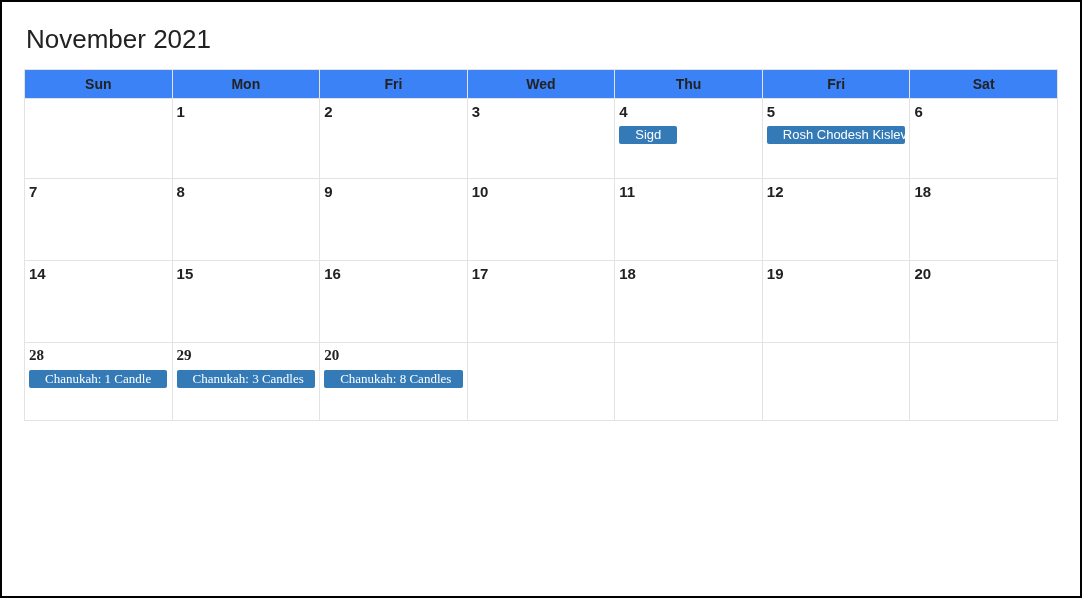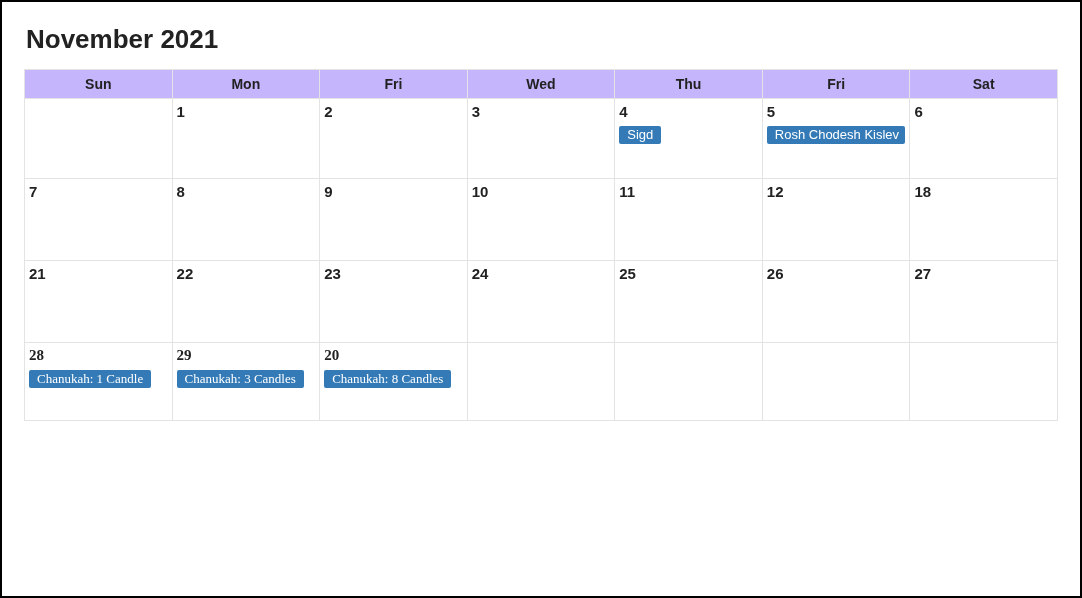--- a/index.html
+++ b/index.html
@@ -7,36 +7,36 @@
   body {
     font-family: "Segoe UI", Tahoma, Arial, sans-serif;
     width: 1082px;
     height: 598px;
     border: 2px solid #000;
     padding: 22px 22px 0 22px;
     background: #fff;
   }
   .title {
     font-size: 26px;
-    font-weight: 700;
+    font-weight: 400;
     margin: 0 0 14px 2px;
     color: #222;
   }
   .calendar {
     width: 100%;
     border-collapse: collapse;
     table-layout: fixed;
   }
   .calendar th {
     border: 1px solid #e3e3e3;
     font-size: 14px;
     font-weight: 600;
     padding: 6px 0;
     color: #222;
-    background: #c4b5fd;
+    background: #3b82f6;
     margin-left: 24px;
   }
   .calendar td {
     border: 1px solid #e3e3e3;
     vertical-align: top;
     padding: 4px 4px 0 4px;
   }
   .calendar tr.days-row td { height: 82px; }
   .calendar tr.days-row.first td { height: 80px; }
   .calendar tr.days-row.last  td { height: 78px; font-family: Liberation Serif, serif; }
@@ -47,21 +47,21 @@
     display: block;
     margin-bottom: 6px;
   }
   .blank .daynum { visibility: hidden; }
   .event {
     display: inline-block;
     background: #337ab7;
     color: #fff;
     font-size: 13px;
     line-height: 18px;
-    padding: 0 8px;
+    padding: 0 16px;
     border-radius: 2px;
     margin-bottom: 4px;
     cursor: pointer;
     white-space: nowrap;
     overflow: hidden;
     max-width: 100%;
   }
 </style>
 </head>
 <body>
@@ -118,39 +118,39 @@
         </td>
         <td>
           <span class="daynum">12</span>
         </td>
         <td>
           <span class="daynum">18</span>
         </td>
       </tr>
       <tr class="days-row">
         <td>
-          <span class="daynum">21</span>
+          <span class="daynum">14</span>
         </td>
         <td>
-          <span class="daynum">22</span>
+          <span class="daynum">15</span>
         </td>
         <td>
-          <span class="daynum">23</span>
+          <span class="daynum">16</span>
         </td>
         <td>
-          <span class="daynum">24</span>
+          <span class="daynum">17</span>
         </td>
         <td>
-          <span class="daynum">25</span>
+          <span class="daynum">18</span>
         </td>
         <td>
-          <span class="daynum">26</span>
+          <span class="daynum">19</span>
         </td>
         <td>
-          <span class="daynum">27</span>
+          <span class="daynum">20</span>
         </td>
       </tr>
       <tr class="days-row last">
         <td><span class="daynum">28</span><span class="event">Chanukah: 1 Candle</span></td>
         <td><span class="daynum">29</span><span class="event">Chanukah: 3 Candles</span></td>
         <td><span class="daynum">20</span><span class="event">Chanukah: 8 Candles</span></td>
         <td class="blank">
           <span class="daynum"></span>
         </td>
         <td class="blank">

